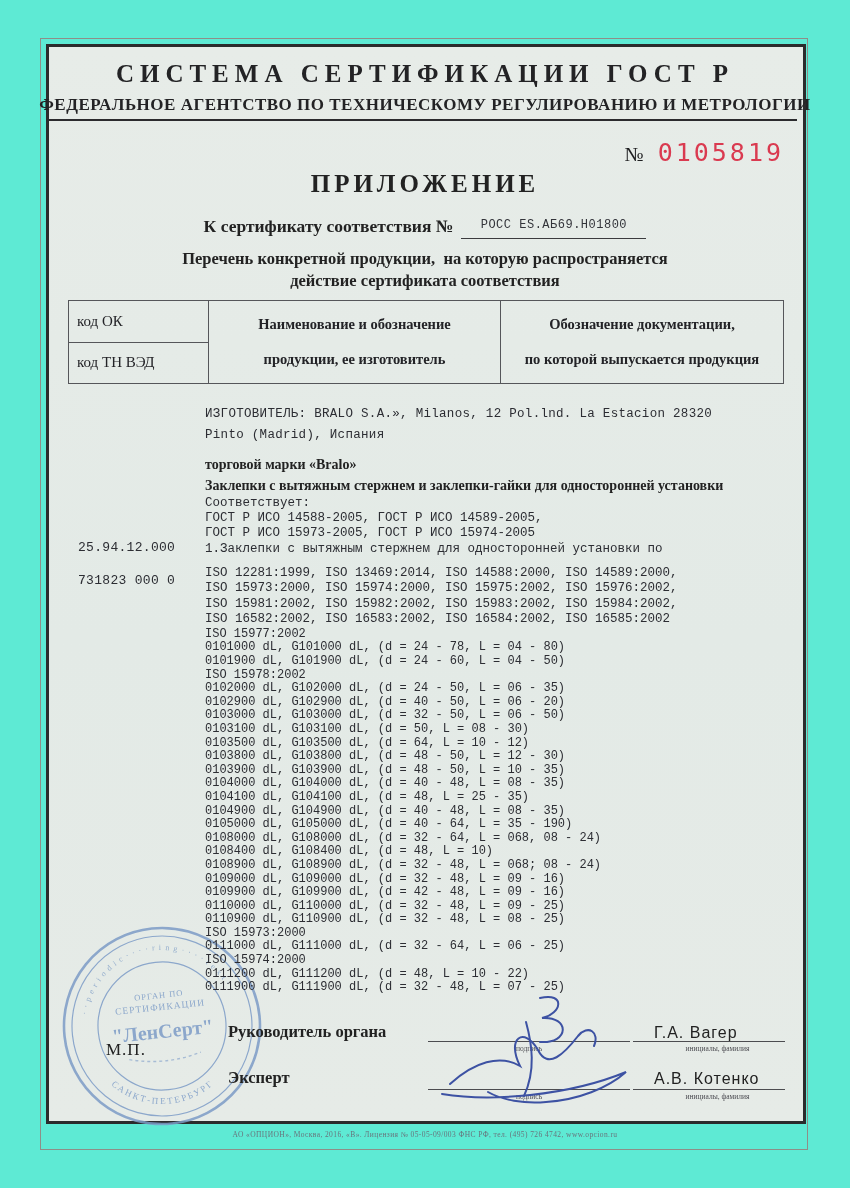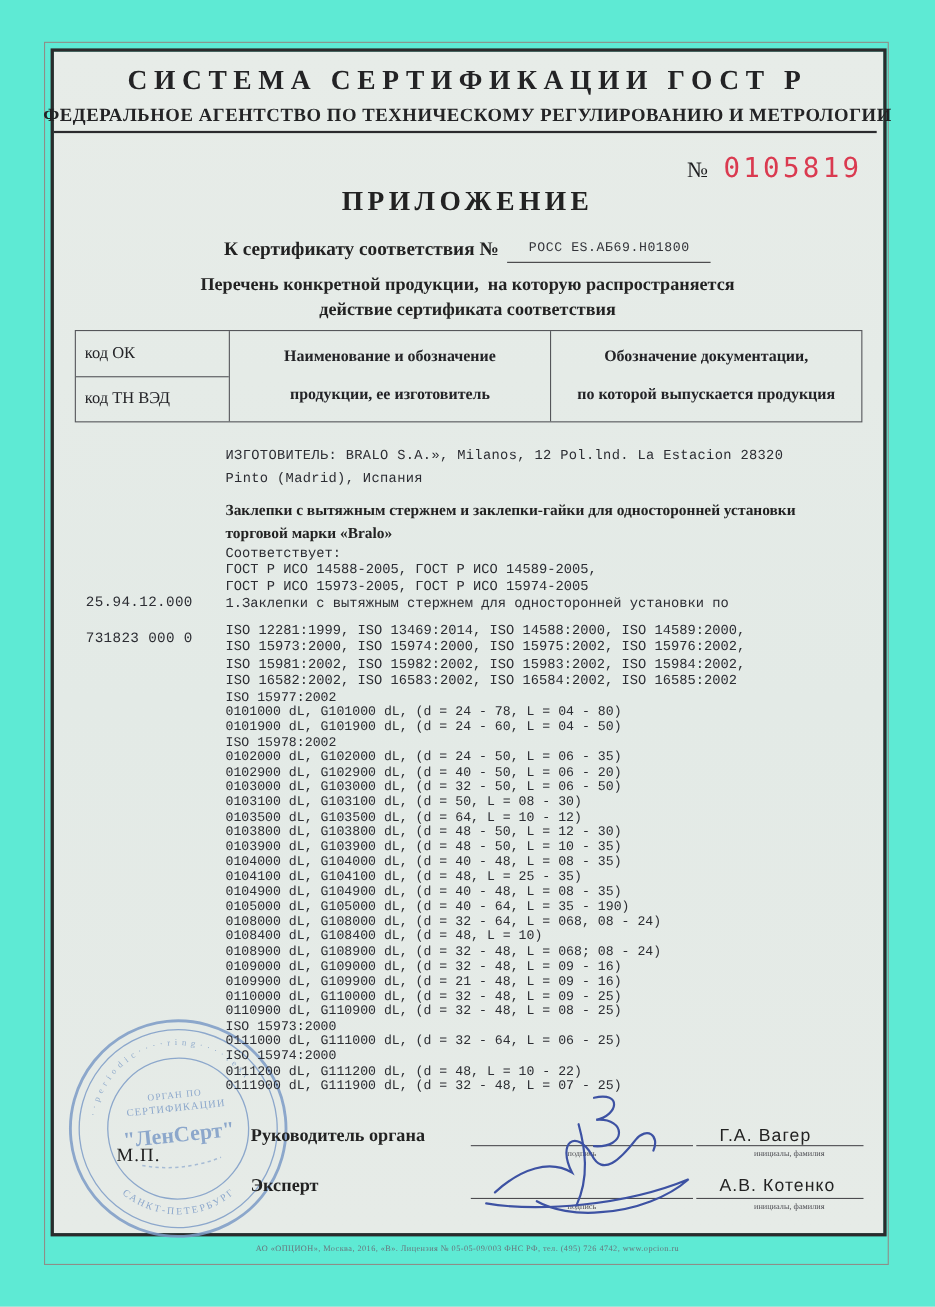--- a/index.html
+++ b/index.html
@@ -155,22 +155,22 @@
     <text x="106" y="118" text-anchor="middle" font-size="20" font-weight="bold" fill="#7d9cc7" font-family="Liberation Serif, serif">"ЛенСерт"</text>
     <path d="M 70,136 q 36,10 72,0" fill="none" stroke="#9db4d2" stroke-width="1.4" stroke-dasharray="3 3"></path>
   </svg>
 
   <div class="product">
     <div class="m-lines">
         <div class="pre">ИЗГОТОВИТЕЛЬ: BRALO S.A.», Milanos, 12 Pol.lnd. La Estacion 28320</div>
         <div class="pre">Pinto (Madrid), Испания</div>
       </div>
     <div class="desc">
+        <div>торговой марки «Bralo»</div>
         <div>Заклепки с вытяжным стержнем и заклепки-гайки для односторонней установки</div>
-        <div>торговой марки «Bralo»</div>
       </div>
     <div class="conf">
       <div class="pre">Соответствует:</div>
     </div>
     <div class="gost">
         <div class="pre">ГОСТ Р ИСО 14588-2005, ГОСТ Р ИСО 14589-2005,</div>
         <div class="pre">ГОСТ Р ИСО 15973-2005, ГОСТ Р ИСО 15974-2005</div>
       </div>
     <div class="item-line pre">1.Заклепки с вытяжным стержнем для односторонней установки по</div>
     <div class="iso">
@@ -192,21 +192,21 @@
         <div class="pre">0103800 dL, G103800 dL, (d = 48 - 50, L = 12 - 30)</div>
         <div class="pre">0103900 dL, G103900 dL, (d = 48 - 50, L = 10 - 35)</div>
         <div class="pre">0104000 dL, G104000 dL, (d = 40 - 48, L = 08 - 35)</div>
         <div class="pre">0104100 dL, G104100 dL, (d = 48, L = 25 - 35)</div>
         <div class="pre">0104900 dL, G104900 dL, (d = 40 - 48, L = 08 - 35)</div>
         <div class="pre">0105000 dL, G105000 dL, (d = 40 - 64, L = 35 - 190)</div>
         <div class="pre">0108000 dL, G108000 dL, (d = 32 - 64, L = 068, 08 - 24)</div>
         <div class="pre">0108400 dL, G108400 dL, (d = 48, L = 10)</div>
         <div class="pre">0108900 dL, G108900 dL, (d = 32 - 48, L = 068; 08 - 24)</div>
         <div class="pre">0109000 dL, G109000 dL, (d = 32 - 48, L = 09 - 16)</div>
-        <div class="pre">0109900 dL, G109900 dL, (d = 21 - 48, L = 09 - 16)</div>
+        <div class="pre">0109900 dL, G109900 dL, (d = 42 - 48, L = 09 - 16)</div>
         <div class="pre">0110000 dL, G110000 dL, (d = 32 - 48, L = 09 - 25)</div>
         <div class="pre">0110900 dL, G110900 dL, (d = 32 - 48, L = 08 - 25)</div>
         <div class="pre">ISO 15973:2000</div>
         <div class="pre">0111000 dL, G111000 dL, (d = 32 - 64, L = 06 - 25)</div>
         <div class="pre">ISO 15974:2000</div>
         <div class="pre">0111200 dL, G111200 dL, (d = 48, L = 10 - 22)</div>
         <div class="pre">0111900 dL, G111900 dL, (d = 32 - 48, L = 07 - 25)</div>
       </div>
   </div>
 

